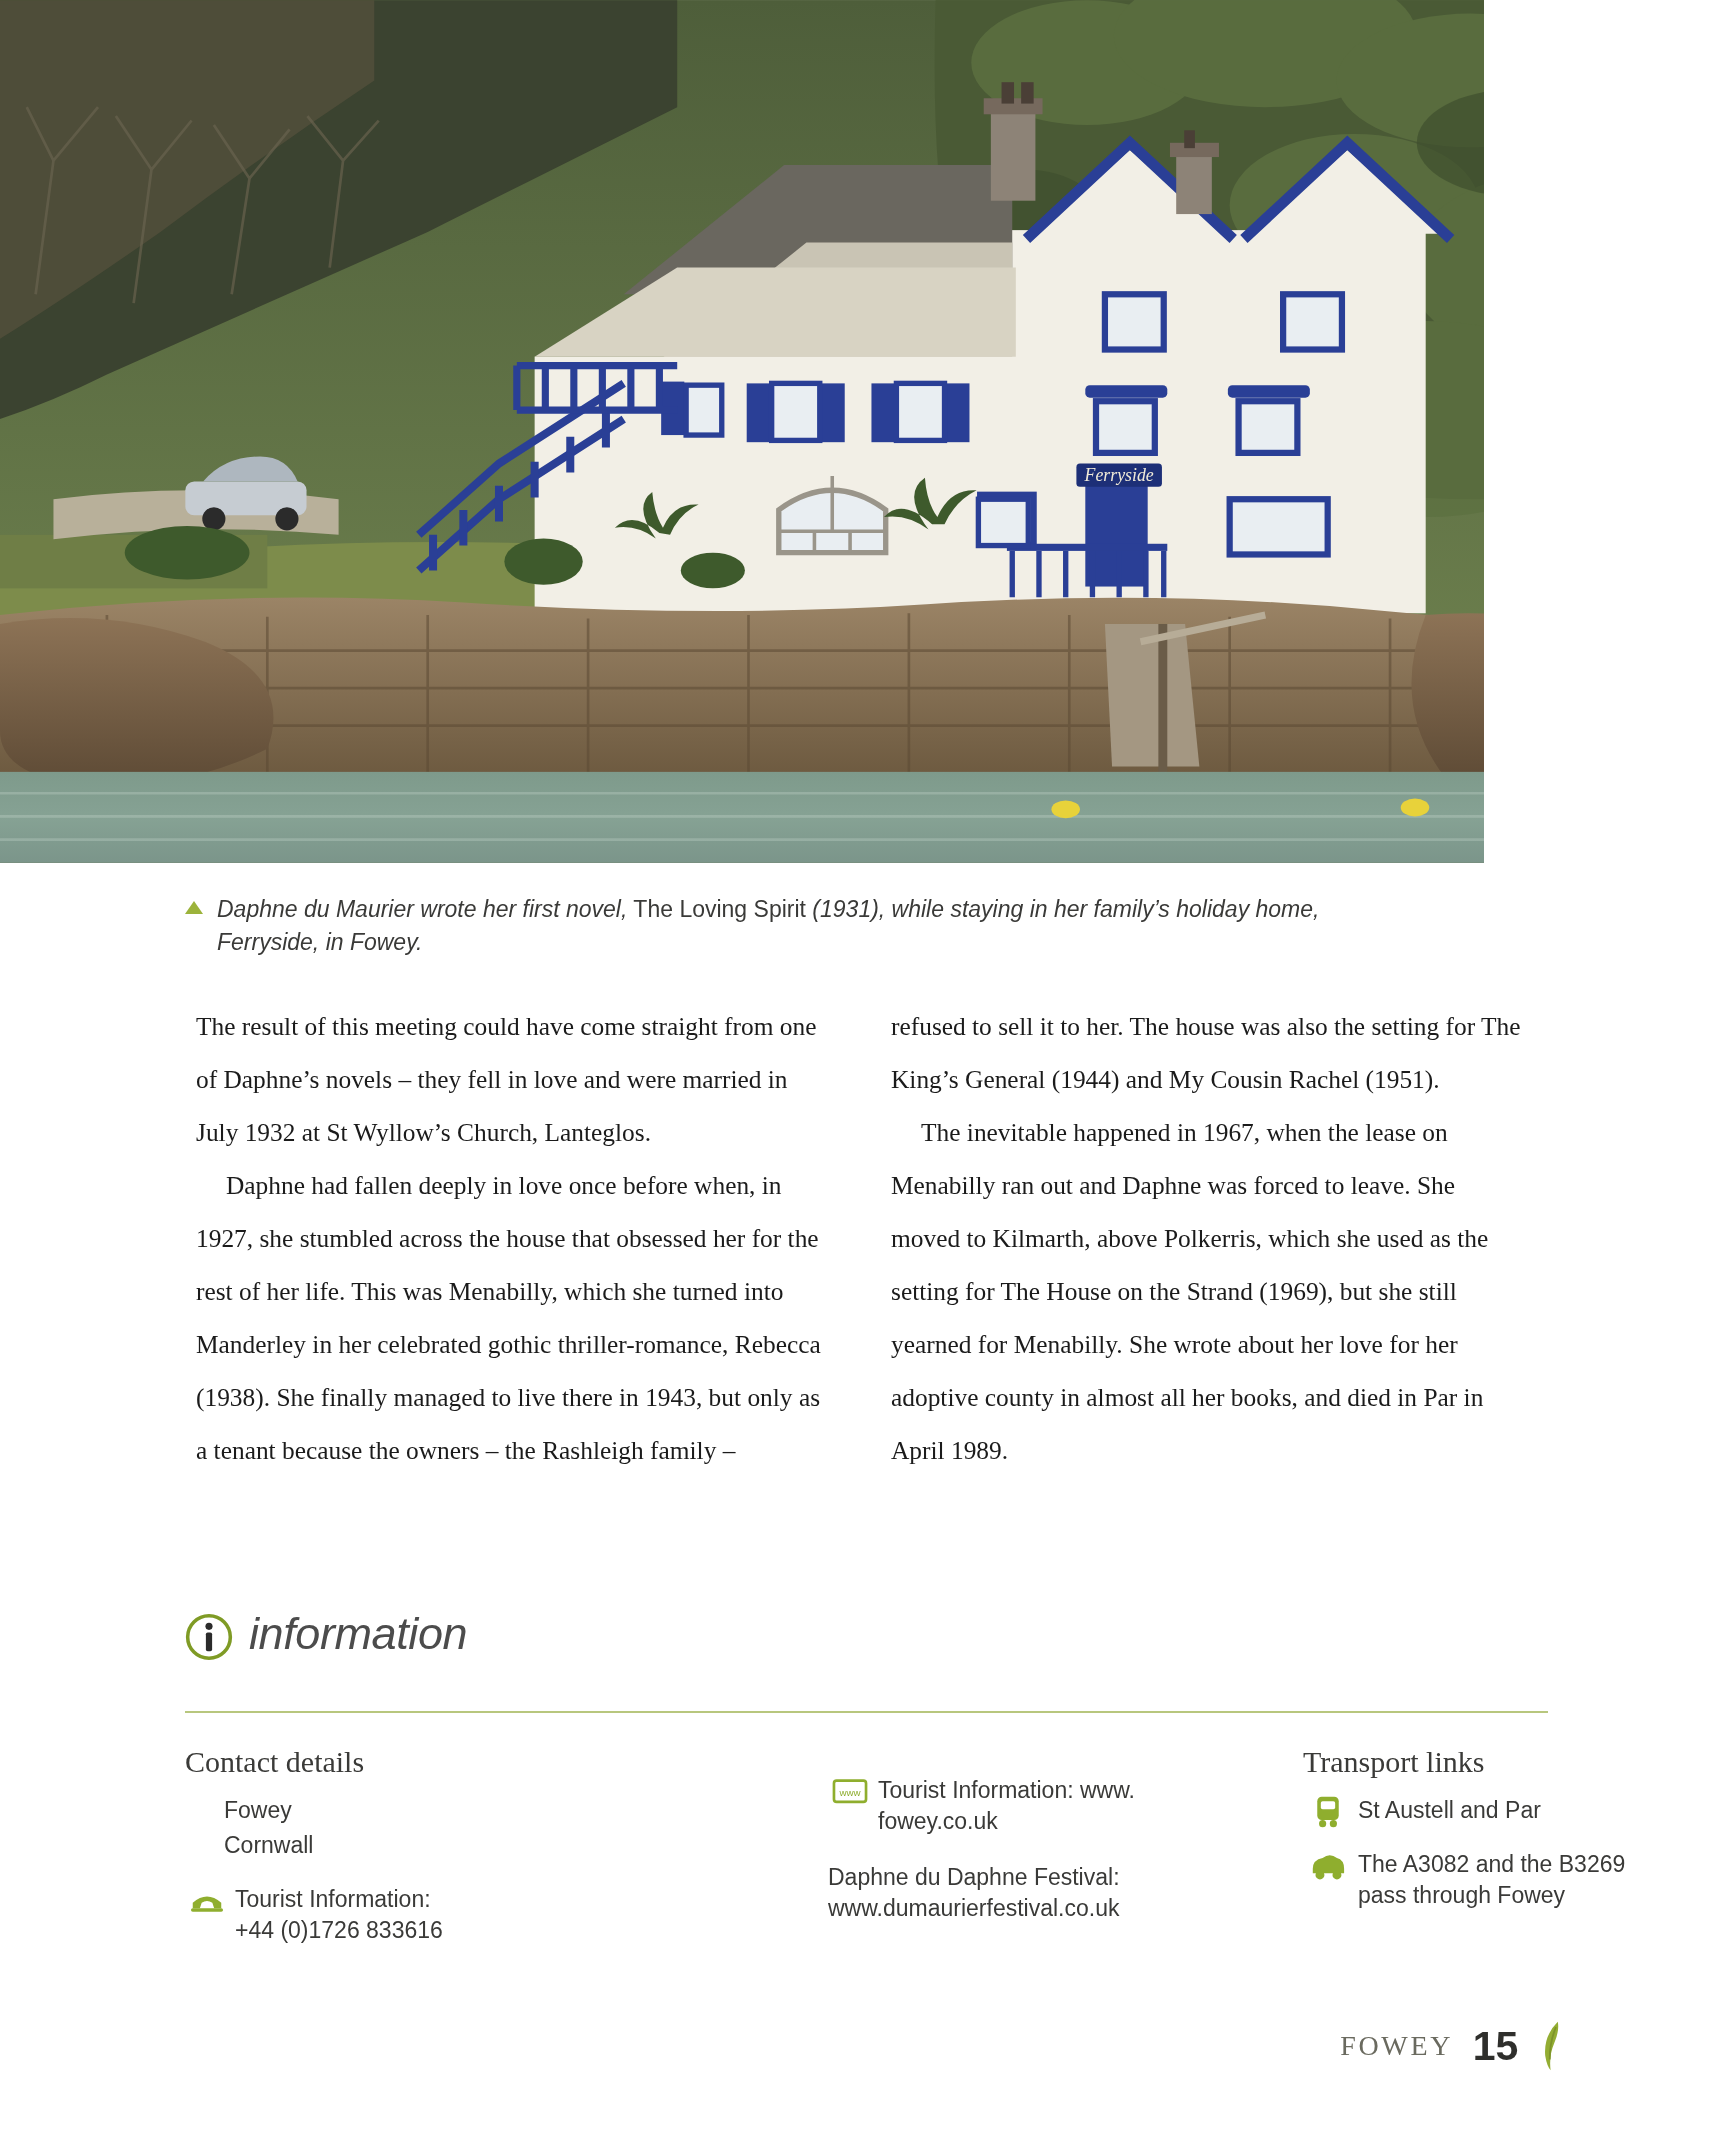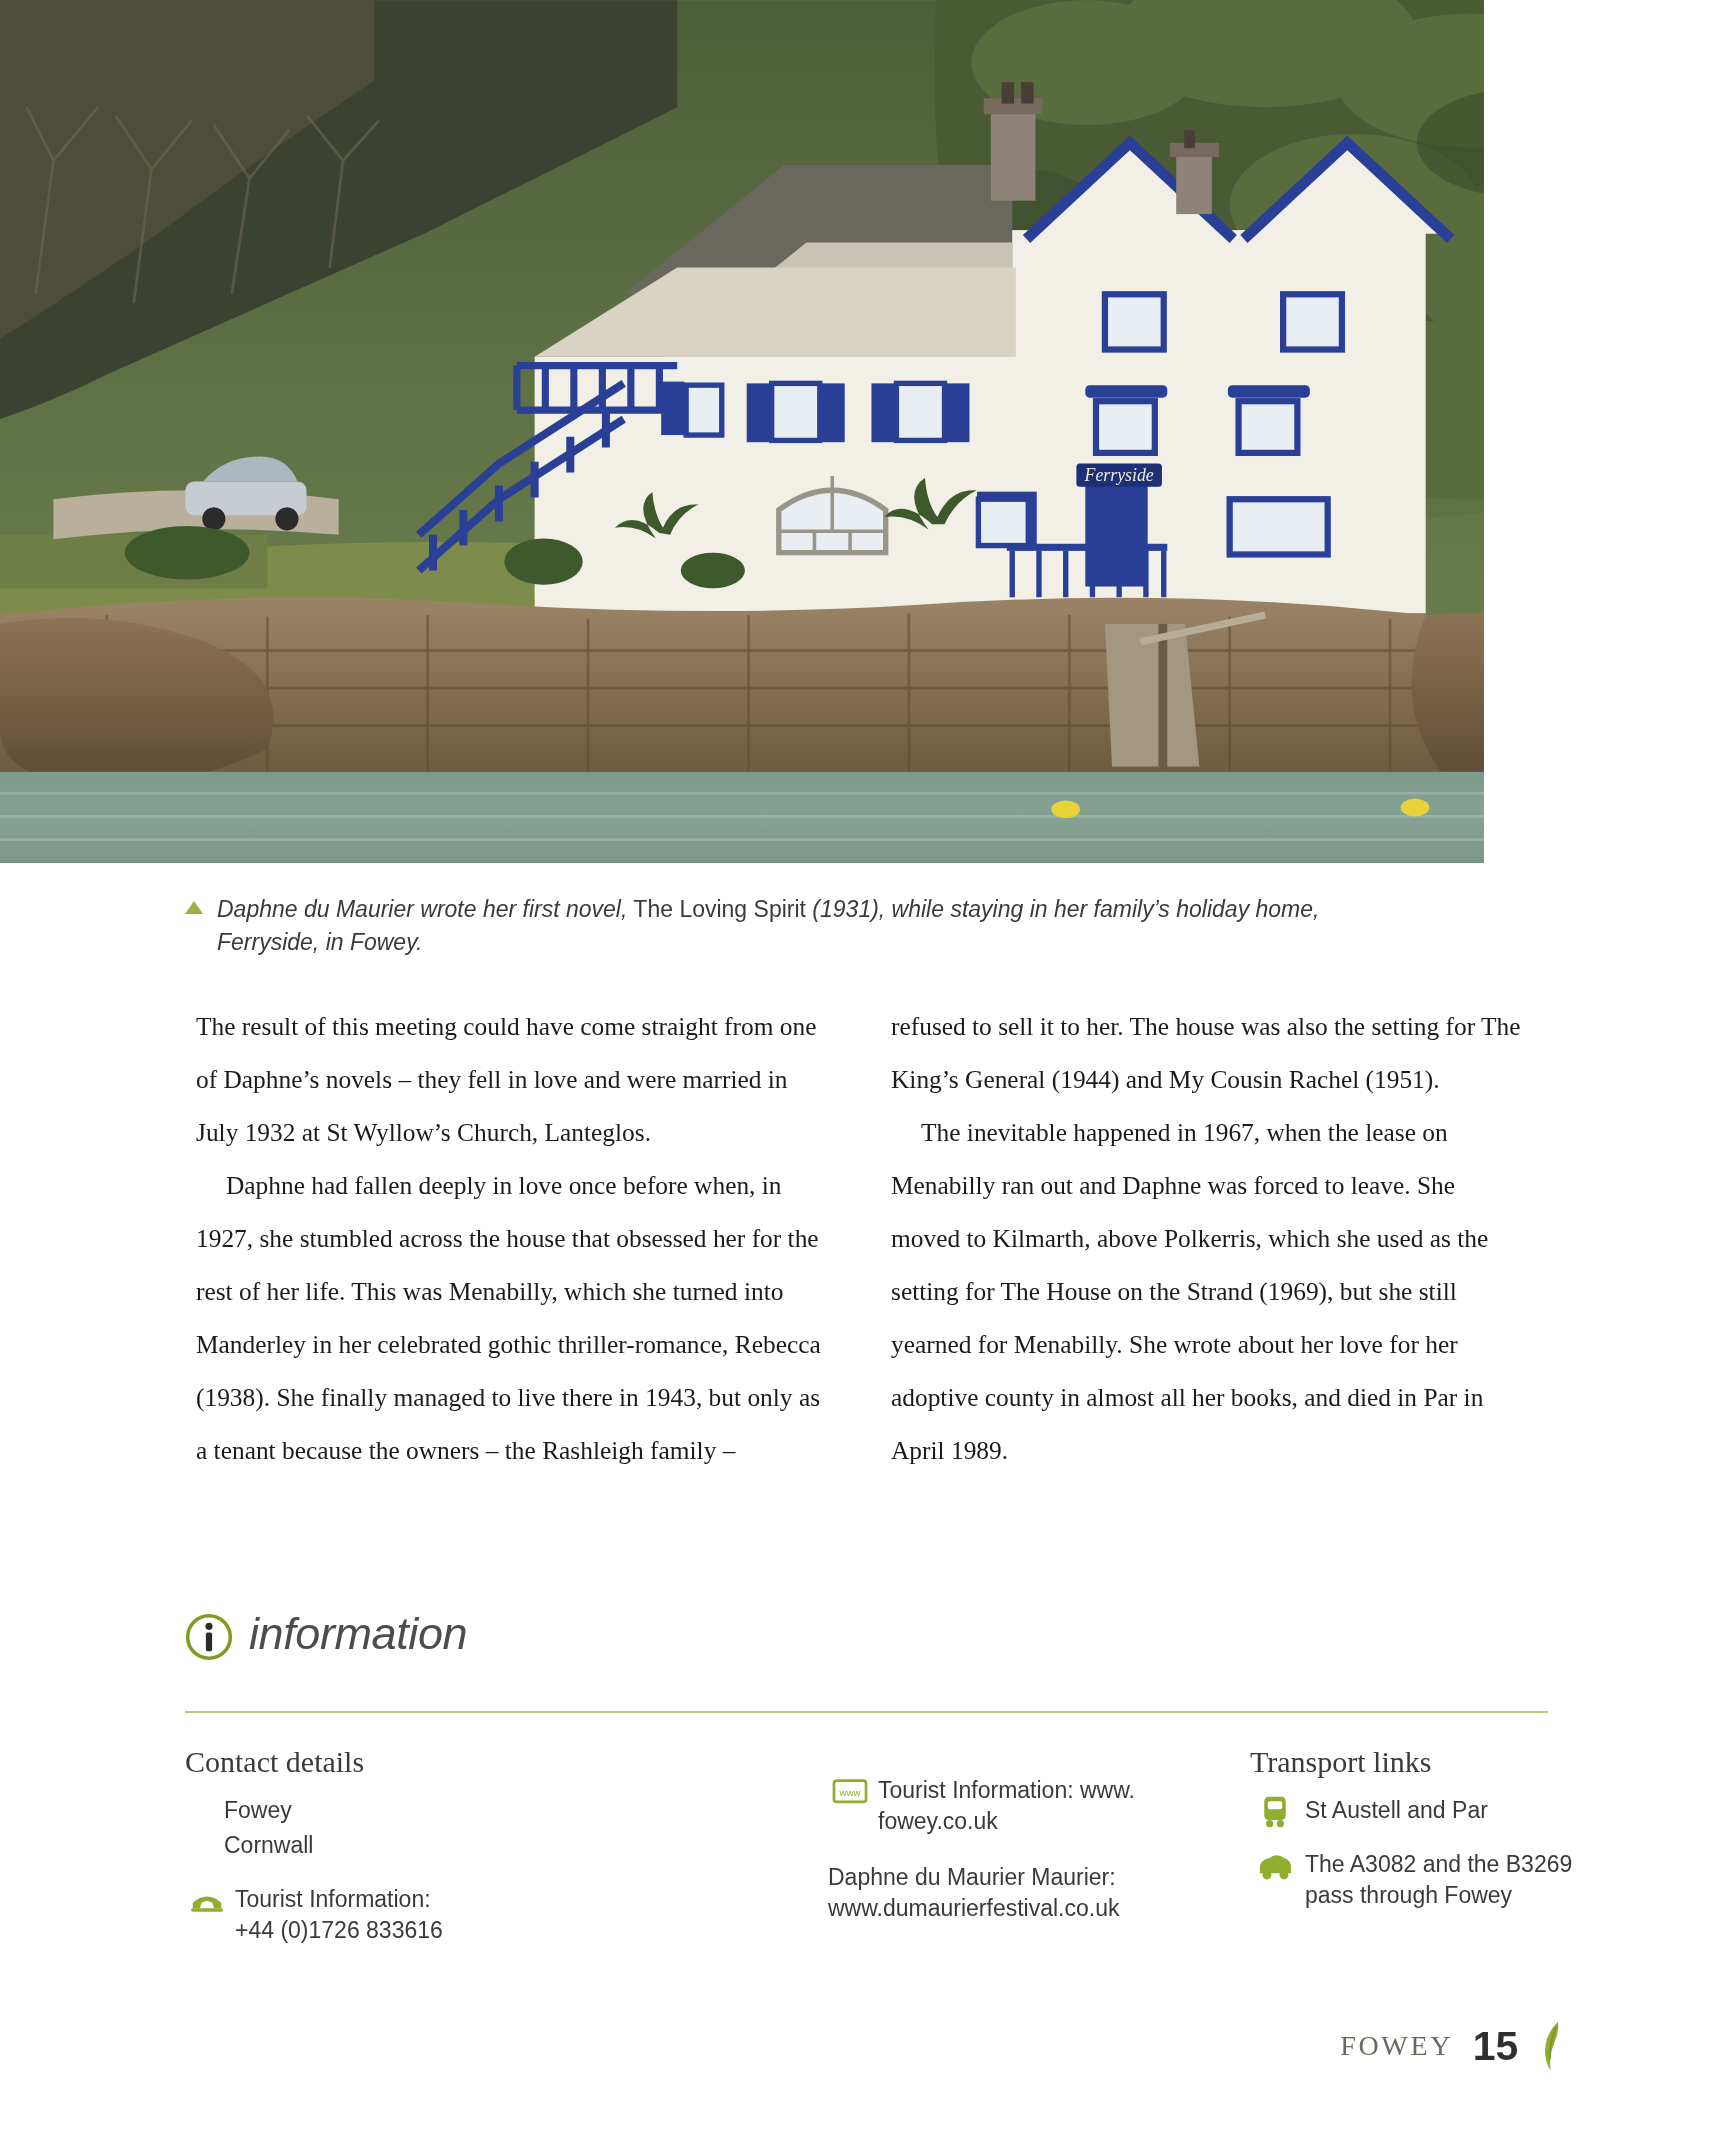--- a/index.html
+++ b/index.html
@@ -111,21 +111,21 @@
     top: 1745px;
     width: 1372px;
     color: #3a3a38;
   }
   .ic {
     position: absolute;
     top: 0;
   }
   .ic.c1 { left: 0px;   width: 446px; }
   .ic.c2 { left: 643px; width: 410px; }
-  .ic.c3 { left: 1065px; width: 356px; }
+  .ic.c3 { left: 1118px; width: 356px; }
 
   .ic h3 {
     margin: 0 0 16px 0;
     font-size: 30px;
     font-weight: normal;
     color: #3a3a38;
     font-family: Liberation Serif, serif;
   }
   .ic .addr {
     margin: 0 0 3.6px 39px;
@@ -417,21 +417,21 @@
   <div class="ic c2">
     <div class="row" style="margin-top:30px">
       <svg class="ico" viewBox="0 0 40 32" style="font-size:25.5px">
         <rect x="2" y="4" width="36" height="24" rx="3" fill="none" stroke="#8fae2e" stroke-width="3"></rect>
         <text x="20" y="21" font-family="Liberation Sans, sans-serif" font-size="11" fill="#8fae2e" text-anchor="middle">www</text>
       </svg>
       <span>Tourist Information: www.</span><br>
       <span>fowey.co.uk</span>
     </div>
     <div class="row noicon">
-      <span>Daphne du Maurier Maurier:</span><br>
+      <span>Daphne du Daphne Festival:</span><br>
       <span>www.dumaurierfestival.co.uk</span>
     </div>
   </div>
 
   <div class="ic c3">
     <h3>Transport links</h3>
     <div class="row tl" style="margin-top:5.3px">
       <svg class="ico" viewBox="0 0 40 38">
         <rect x="8" y="2" width="24" height="26" rx="5" fill="#8fae2e"></rect>
         <rect x="12" y="7" width="16" height="9" rx="2" fill="#ffffff"></rect>

